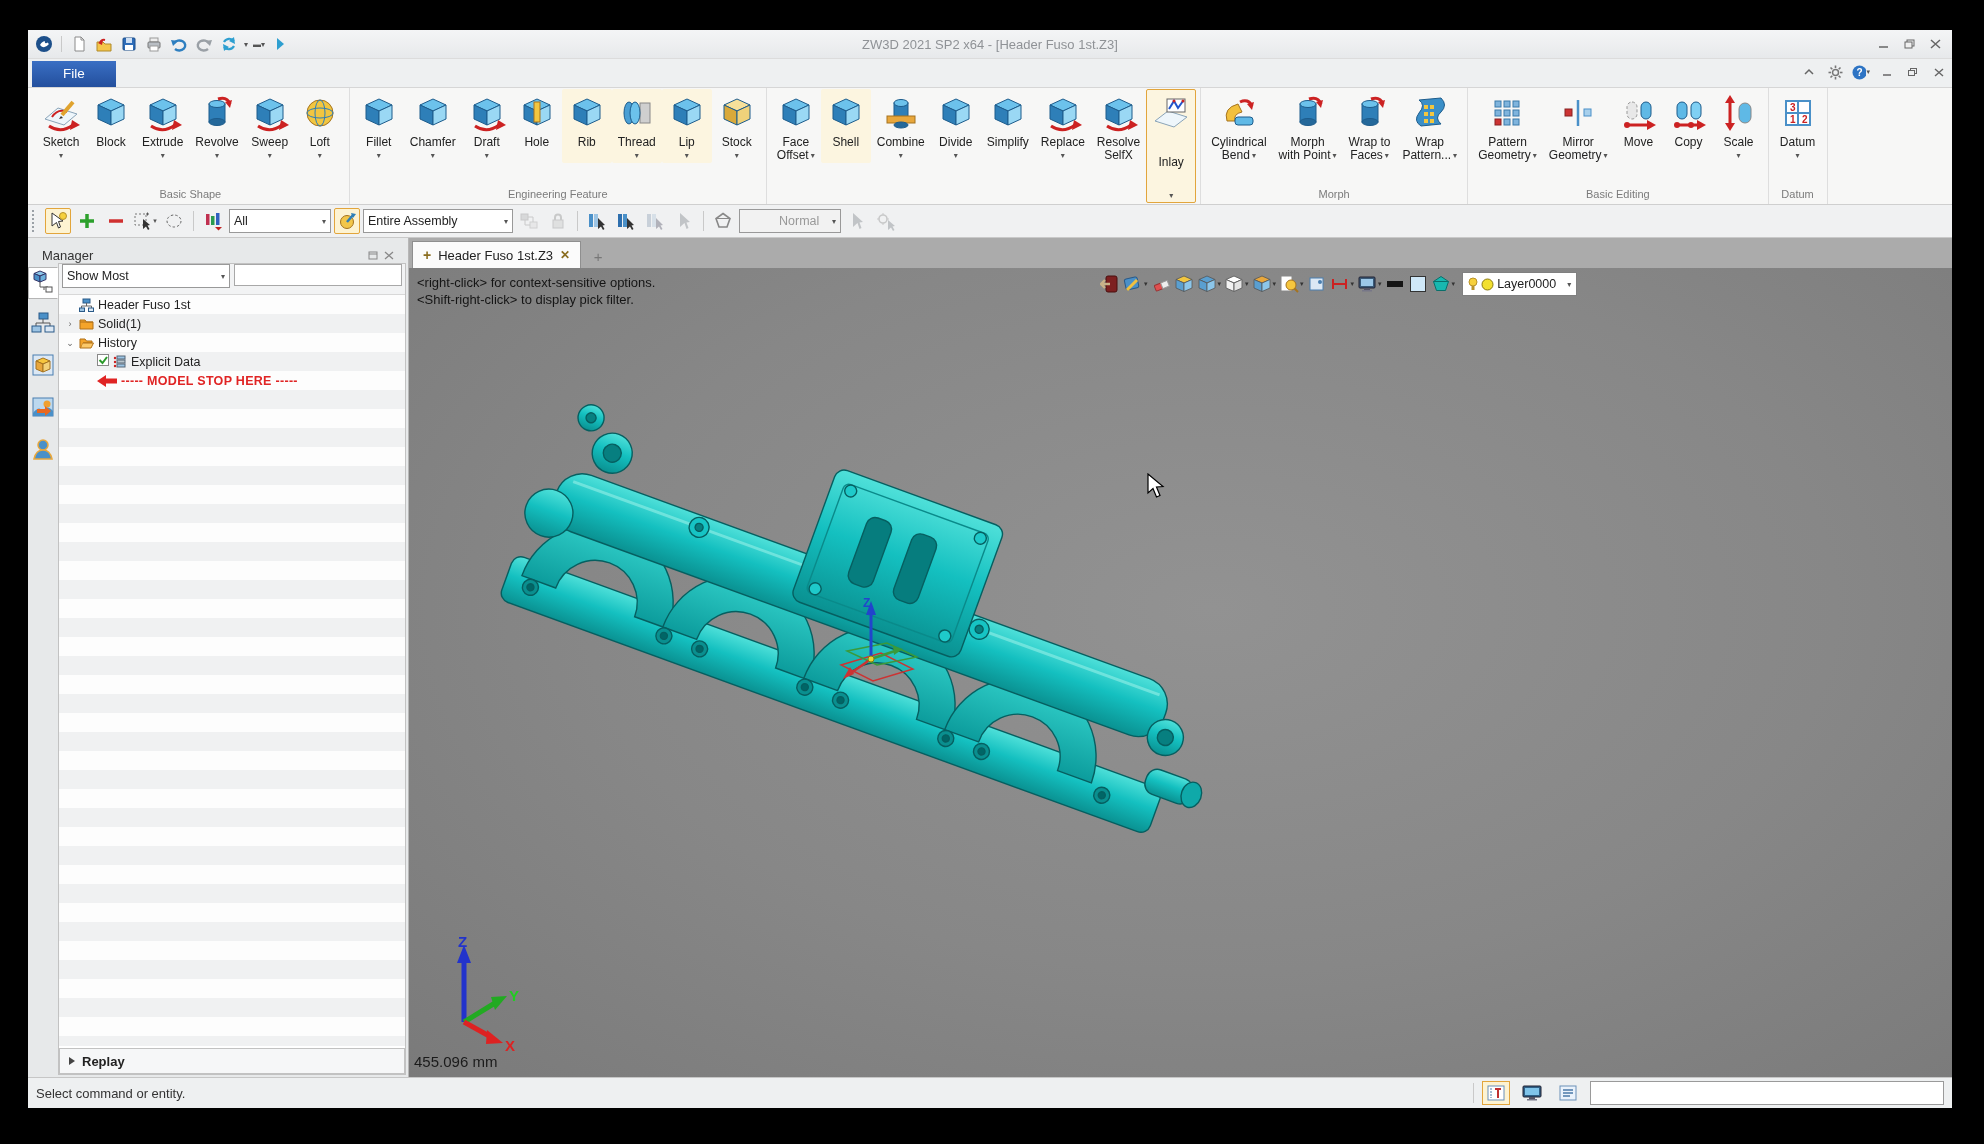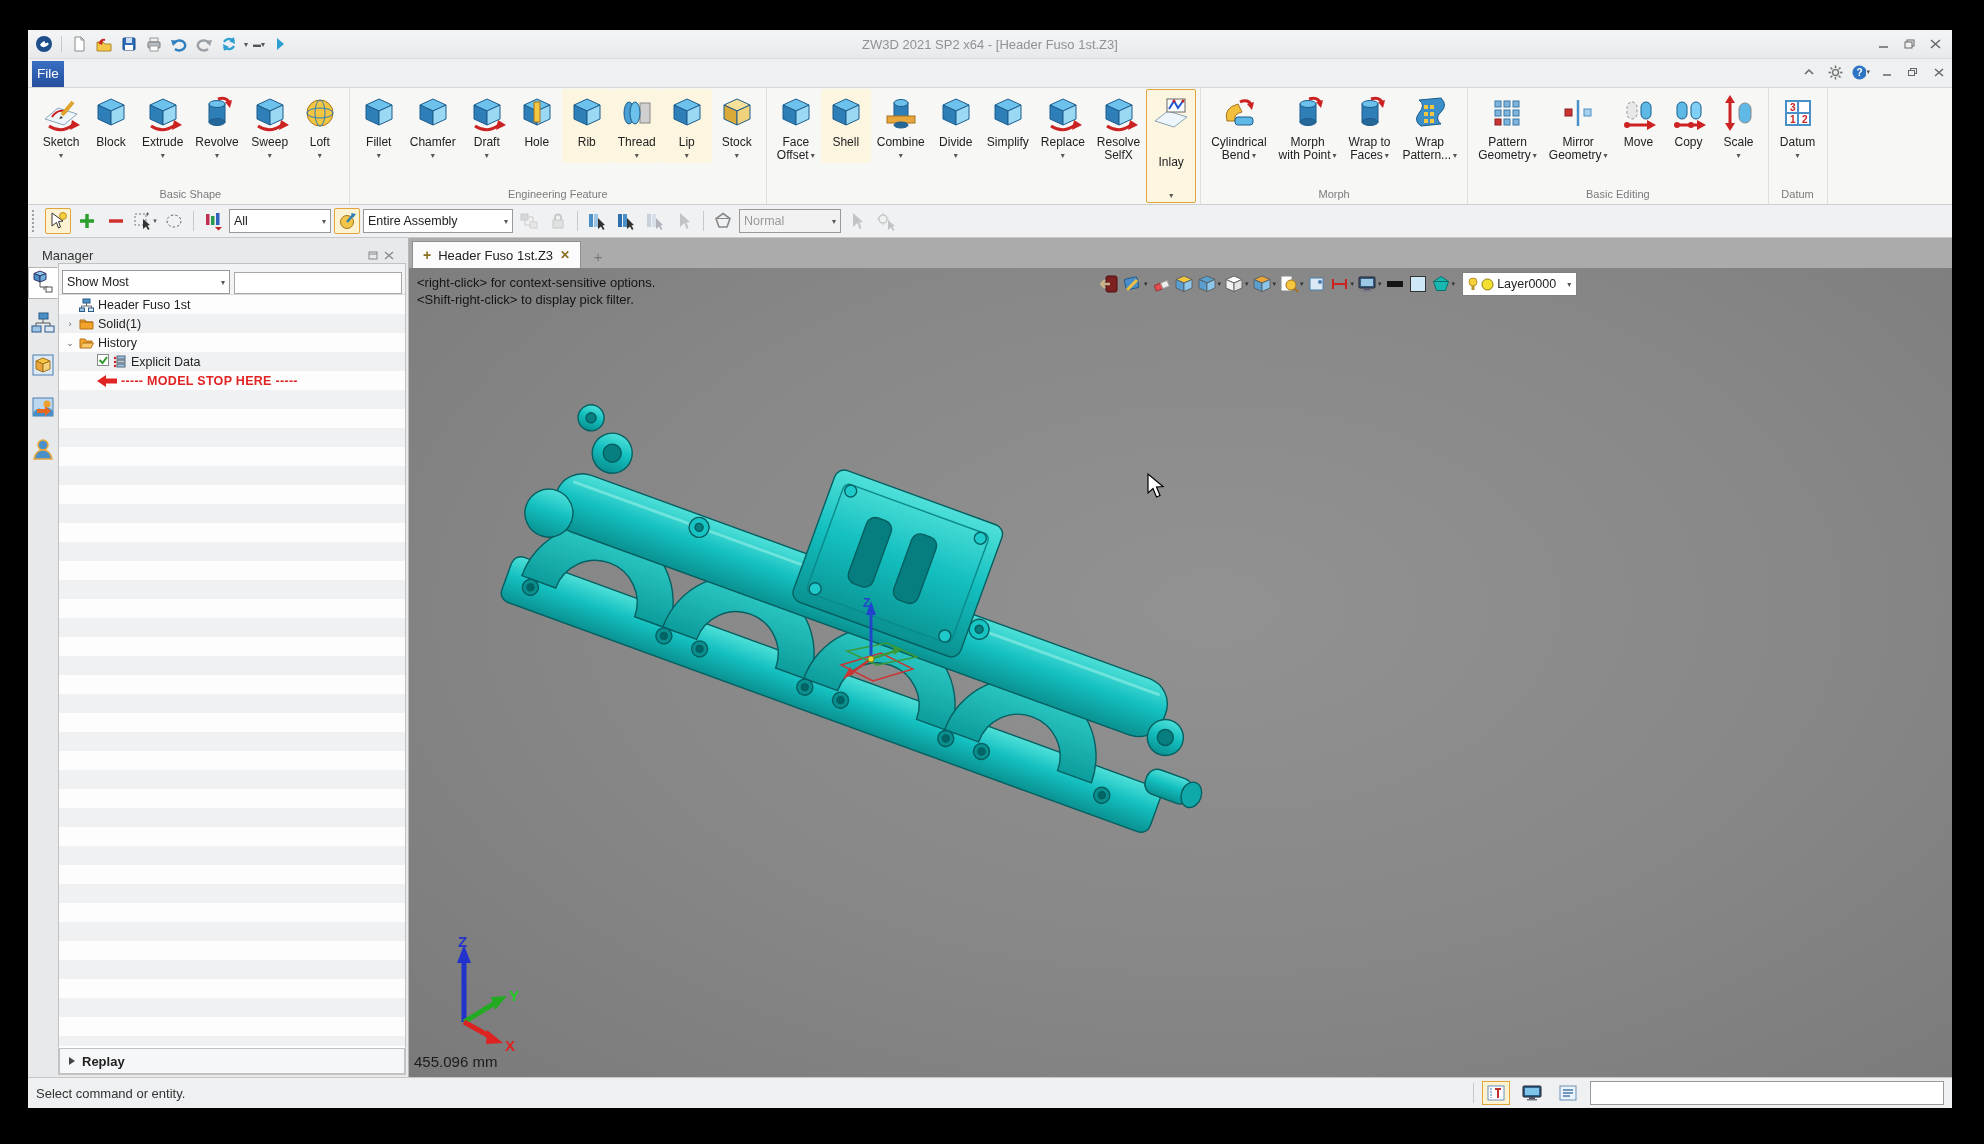--- a/index.html
+++ b/index.html
@@ -14,21 +14,21 @@
   .qat .qi{width:20px;height:20px;display:flex;align-items:center;justify-content:center;}
   .qat .sepv{width:1px;height:16px;background:#c9c9c9;margin:0 2px;}
   .qat .dd{font-size:8px;color:#555;}
   .win-title{position:absolute;left:0;right:0;text-align:center;font-size:13px;color:#8f9296;}
   .winbtns{margin-left:auto;display:flex;gap:4px;z-index:2;}
   .wb{width:22px;height:18px;display:flex;align-items:center;justify-content:center;}
   
   .menubar{height:28px;background:#eef0f1;display:flex;align-items:flex-end;border-bottom:1px solid #d6d6d6;
            padding-left:4px;flex:none;position:relative;}
   .mi{font-size:13.5px;color:#222;padding:5px 14px 6px;cursor:default;}
-  .mi.file{background:linear-gradient(#3a6fc4,#234f9d);color:#fff;padding:5px 5px 6px;}
+  .mi.file{background:linear-gradient(#3a6fc4,#234f9d);color:#fff;padding:5px 31px 6px;}
   .mi.active{background:#fbfbfb;border:1px solid #c6c6c6;border-bottom:none;padding:4px 13px 7px;}
   .menu-right{position:absolute;right:4px;top:4px;display:flex;align-items:center;gap:8px;}
   .mr-ic{width:18px;height:18px;display:flex;align-items:center;justify-content:center;font-size:12px;color:#555;}
   
   .ribbon{height:116px;background:#f7f7f6;border-bottom:1px solid #cfcfcf;display:flex;padding-left:4px;flex:none;}
   .rib-group{border-right:1px solid #dedede;padding:1px 4px 0;display:flex;flex-direction:column;}
   .rib-row{display:flex;flex:1;align-items:flex-start;}
   .rib-btn{display:flex;flex-direction:column;align-items:center;padding:1px 5px 0;border:1px solid transparent;border-radius:2px;}
   .rib-btn.hl{background:#fcf5e0;}
   .rib-btn.act{background:#fcf5e0;border-color:#e2a53c;gap:20px;}
@@ -43,33 +43,33 @@
   .qtb .grip{width:5px;height:22px;border-left:2px dotted #9aa0a6;margin-right:3px;}
   .q-ic{width:24px;height:24px;display:flex;align-items:center;justify-content:center;border:1px solid transparent;border-radius:2px;}
   .q-ic.hl{background:#fdf3d2;border-color:#e2a53c;}
   .q-ic.dim{opacity:.45;}
   .q-sep{width:1px;height:20px;background:#c9c9c9;margin:0 3px;}
   .combo{height:22px;background:#fff;border:1px solid #999;display:flex;align-items:center;
          padding:0 4px;font-size:12.5px;color:#222;gap:4px;}
   .combo .cv{flex:1;white-space:nowrap;overflow:hidden;}
   .combo .ca{font-size:8px;color:#555;}
   .combo.dim{background:#f2f2f2;color:#999;}
-  .combo.dim .cv{color:#999;}
+  .combo.dim .cv{color:#999;margin-left:35px;}
   
   .main{flex:1;display:flex;min-height:0;}
   
   .mgr{width:380px;background:#e7e9ea;border-right:1px solid #b7b7b7;display:flex;flex-direction:column;flex:none;}
   .mgr-head{height:25px;display:flex;align-items:flex-end;padding:0 14px;font-size:13px;color:#333;flex:none;}
   .mgr-head .hic{margin-left:auto;display:flex;gap:6px;color:#777;}
   .mgr-body{flex:1;display:flex;min-height:0;padding:0 2px 2px 0;}
   .mgr-strip{width:30px;display:flex;flex-direction:column;align-items:center;gap:10px;padding-top:4px;flex:none;}
   .strip-btn{width:28px;height:30px;display:flex;align-items:center;justify-content:center;border:1px solid transparent;}
   .strip-btn.sel{background:#fff;border-color:#b5b5b5;border-right-color:#fff;}
   .mgr-content{flex:1;display:flex;flex-direction:column;background:#fff;border:1px solid #c2c2c2;min-height:0;}
-  .mgr-combo-row{height:30px;display:flex;align-items:flex-end;gap:4px;padding:0 3px;background:#f2f3f4;
+  .mgr-combo-row{height:30px;display:flex;align-items:flex-start;gap:4px;padding:0 3px;background:#f2f3f4;
                  border-bottom:1px solid #d8d8d8;flex:none;}
   .mgr-combo-row .combo{width:158px;}
   .mgr-search{flex:1;height:20px;border:1px solid #a8a8a8;background:#fff;font-size:12px;padding:0 4px;font-family:inherit;}
   .tree{flex:1;overflow:hidden;font-size:12.5px;color:#222;
         background:repeating-linear-gradient(180deg,#fdfdfd 0 19px,#f0f1f2 19px 38px);}
   .trow{height:19px;display:flex;align-items:center;gap:4px;padding-left:6px;white-space:nowrap;}
   .trow .exp{width:10px;font-size:9px;color:#666;text-align:center;}
   .trow.red{color:#e02424;font-weight:bold;letter-spacing:.3px;}
   .replay{height:24px;border:1px solid #c2c2c2;background:#f6f7f8;display:flex;align-items:center;gap:7px;
           padding:0 9px;font-size:13px;font-weight:bold;color:#222;margin-top:2px;flex:none;}

